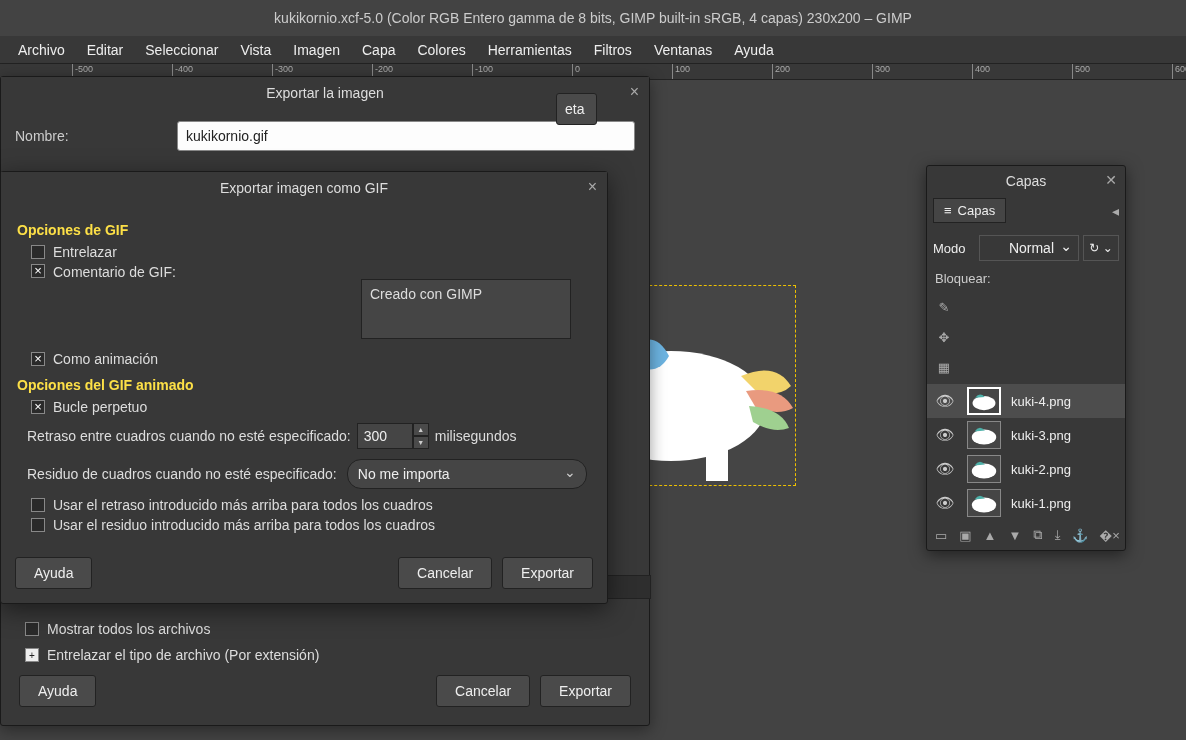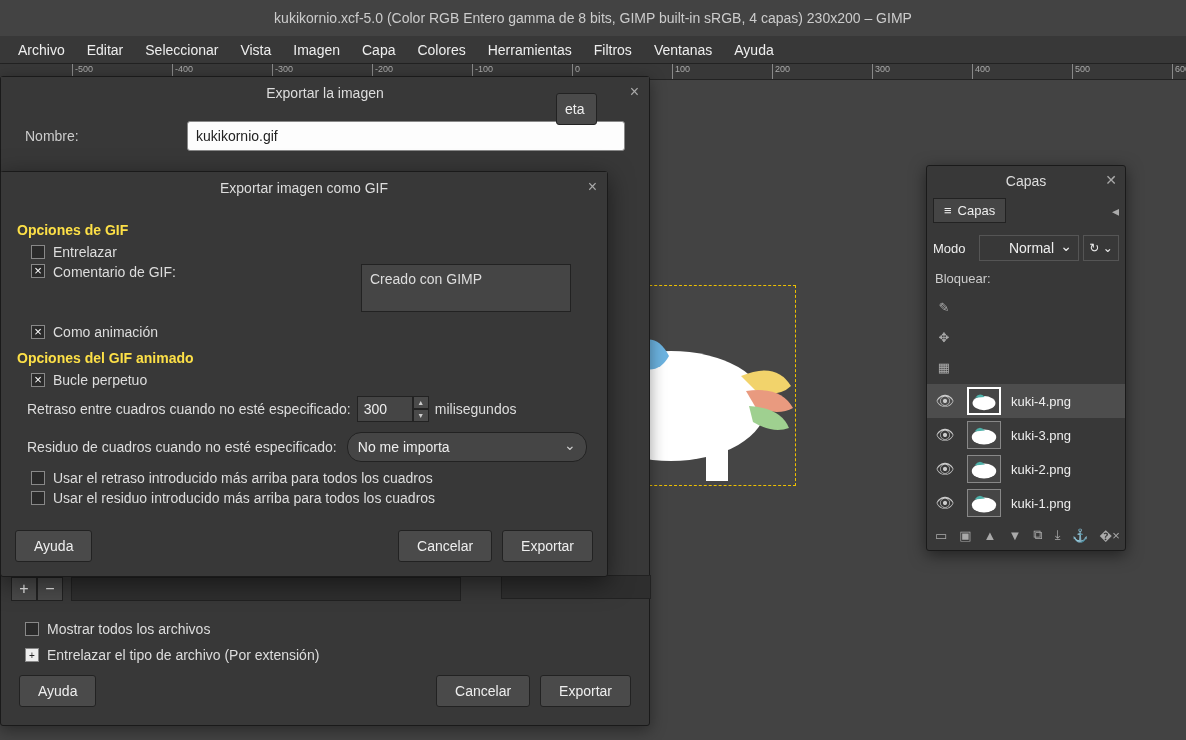--- a/index.html
+++ b/index.html
@@ -14,36 +14,36 @@
 .ruler-tick { position: absolute; top: 0; height: 16px; border-left: 1px solid #888; padding-left: 2px; }
 
 .canvas-image { position: absolute; left: 560px; top: 285px; width: 236px; height: 201px; border: 1px dashed #eec100; background: #454545; overflow: hidden; }
 
 .unicorn { position: absolute; left: -20px; top: 10px; width: 260px; height: 190px; }
 
 
 .dialog-export { position: absolute; left: 0; top: 76px; width: 650px; height: 650px; background: #383838; border: 1px solid #1a1a1a; border-radius: 3px; box-shadow: 0 4px 16px rgba(0,0,0,0.4); }
 .dialog-header { height: 32px; display: flex; align-items: center; justify-content: center; position: relative; color: #ddd; background: #383838; }
 .dialog-close { position: absolute; right: 10px; top: 6px; color: #aaa; font-size: 16px; cursor: default; }
-.dialog-body { padding: 12px 24px; }
+.dialog-body { padding: 12px 14px; }
 .form-row { display: flex; align-items: center; gap: 12px; margin-bottom: 10px; }
 .form-row label { width: 150px; color: #ccc; }
 .text-input { flex: 1; background: #fdfdfd; color: #222; border: 1px solid #888; border-radius: 3px; padding: 6px 8px; font-size: 14px; }
 
 .btn-row { display: flex; gap: 10px; padding: 10px; }
 .btn { background: #4a4a4a; border: 1px solid #222; color: #eee; padding: 7px 18px; border-radius: 3px; font-size: 14px; }
 .btn-right { margin-left: auto; }
 
 
 .dialog-gif { position: absolute; left: 0; top: 171px; width: 608px; background: #383838; border: 1px solid #1a1a1a; border-radius: 3px; box-shadow: 0 6px 24px rgba(0,0,0,0.5); }
 .section-title { font-weight: bold; color: #fde047; margin: 8px 0 6px 0; }
 .opt-row { display: flex; align-items: center; gap: 8px; margin: 4px 0 4px 14px; color: #ddd; }
 .checkbox { width: 14px; height: 14px; border: 1px solid #888; background: #2a2a2a; display: inline-flex; align-items: center; justify-content: center; font-size: 10px; color: #fff; }
 .checkbox.checked::after { content: "×"; font-size: 13px; line-height: 10px; }
-.textarea { background: #454545; border: 1px solid #222; color: #ddd; padding: 6px 8px; width: 210px; height: 48px; resize: none; font-size: 14px; }
+.textarea { background: #454545; border: 1px solid #222; color: #ddd; padding: 6px 8px; width: 210px; height: 60px; resize: none; font-size: 14px; margin-top: 15px; }
 .spinner { display: flex; align-items: stretch; }
 .spinner input { width: 56px; background: #454545; border: 1px solid #222; color: #eee; padding: 4px 6px; font-size: 14px; }
 .spinner-btns { display: flex; flex-direction: column; width: 16px; }
 .spinner-btns div { flex: 1; background: #4a4a4a; border: 1px solid #222; font-size: 7px; display: flex; align-items: center; justify-content: center; color: #ccc; }
 .select { background: #454545; border: 1px solid #222; color: #eee; padding: 6px 30px 6px 10px; border-radius: 14px; position: relative; min-width: 240px; }
 .select::after { content: "⌄"; position: absolute; right: 10px; top: 4px; color: #ccc; }
 
 
 .layers-panel { position: absolute; right: 60px; top: 165px; width: 200px; background: #383838; border: 1px solid #1a1a1a; border-radius: 3px; box-shadow: 0 4px 16px rgba(0,0,0,0.5); }
 .layers-header { height: 30px; display: flex; align-items: center; justify-content: center; color: #ddd; position: relative; }

